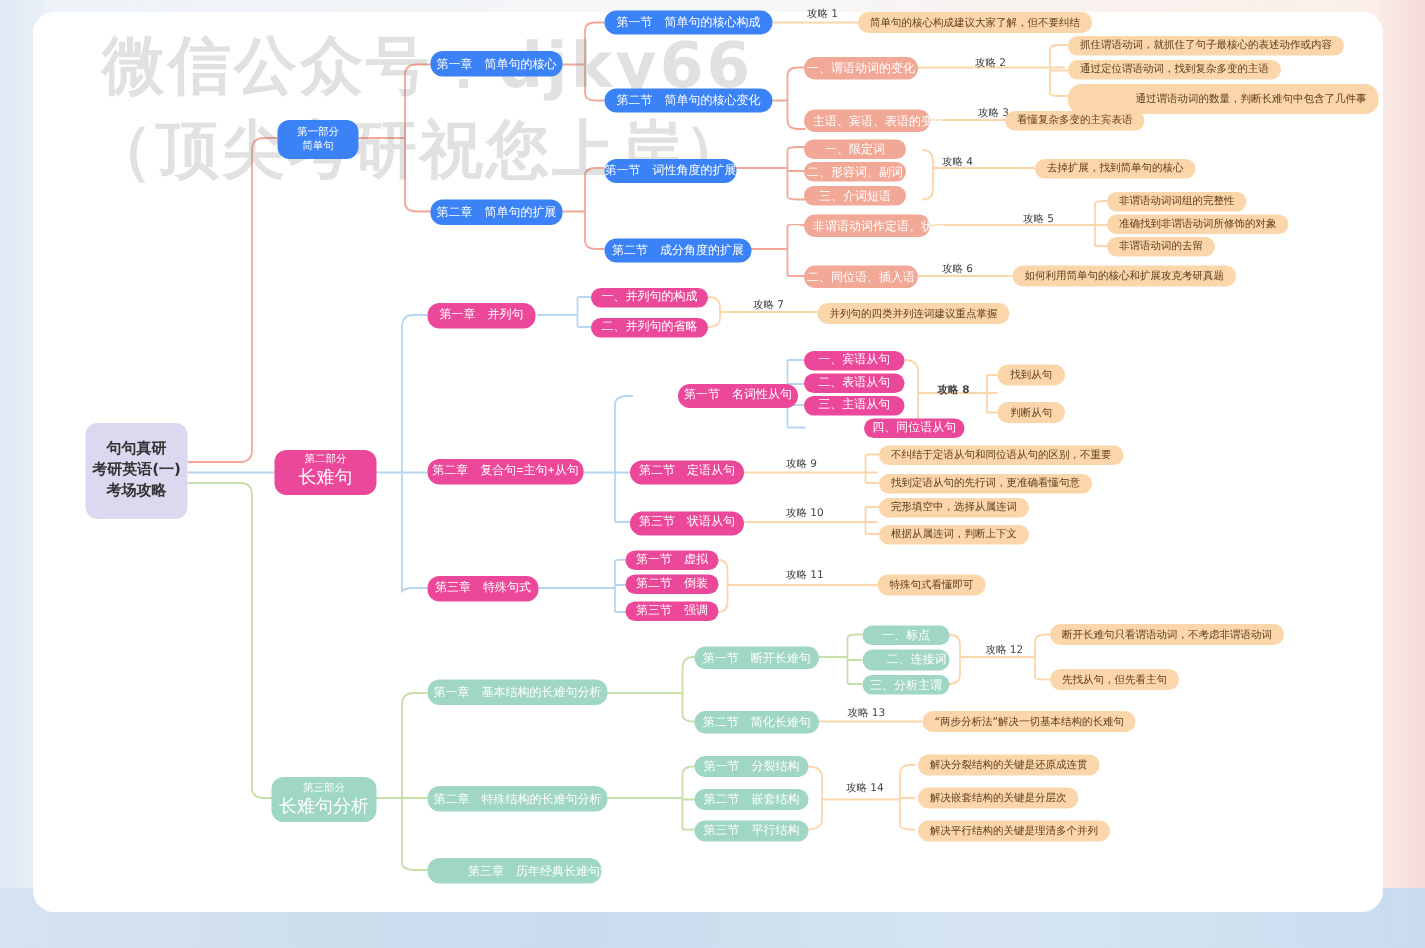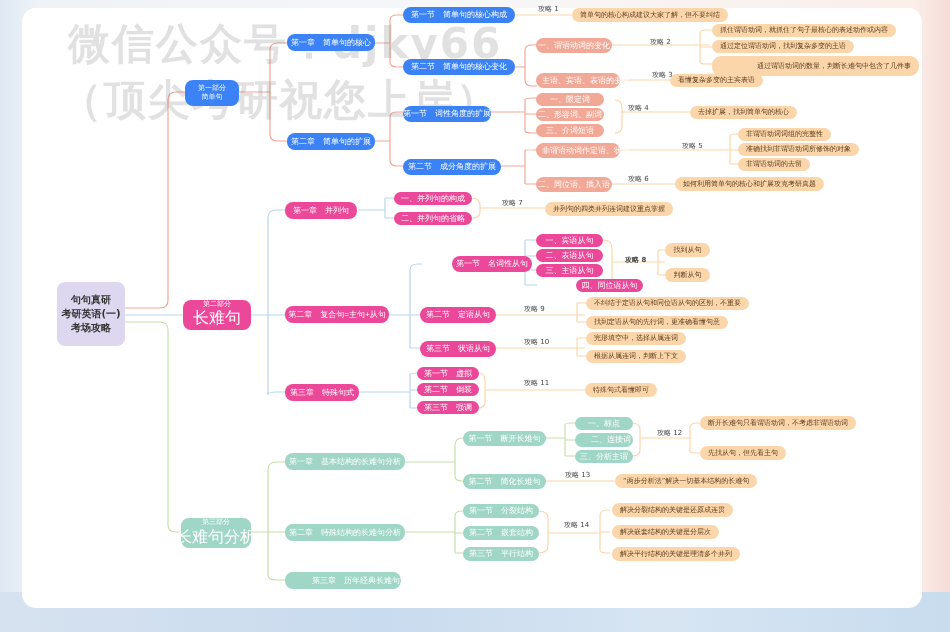--- a/index.html
+++ b/index.html
@@ -14,21 +14,21 @@
     white-space:nowrap;border-radius:8px;font-size:8px;color:#fff;padding:0 6px;line-height:1;}
   .red{background:#3b82f6;}
   .red-l{background:#f2a897;}
   .blue{background:#ec4899;font-family:Liberation Mono, monospace;}
   .green{background:#a0d6c5;}
   .tip{background:#fcd6ab;color:#5a3c1c;font-size:7px;border-radius:9px;justify-content:flex-start;padding:0 8px;}
   .strat{position:absolute;font-size:7px;color:#444;white-space:nowrap;}
   .root{position:absolute;left:57px;top:282px;width:68px;height:64px;background:#ddd8f0;border-radius:8px;
     display:flex;flex-direction:column;align-items:center;justify-content:center;font-size:10px;font-weight:bold;color:#333;line-height:1.4;}
   .part{flex-direction:column;font-size:7px;line-height:1.3;}
-  .part .big{font-size:16px;}
+  .part .big{font-size:12px;}
   .wm{position:absolute;color:rgba(120,120,120,0.22);font-weight:bold;font-size:42px;white-space:nowrap;letter-spacing:2px;}
 </style>
 </head>
 <body>
 
 <div class="bottom-band"></div>
 <div class="card"></div>
 
 <svg class="lines" width="950" height="632" fill="none" stroke-width="1.2">
 

